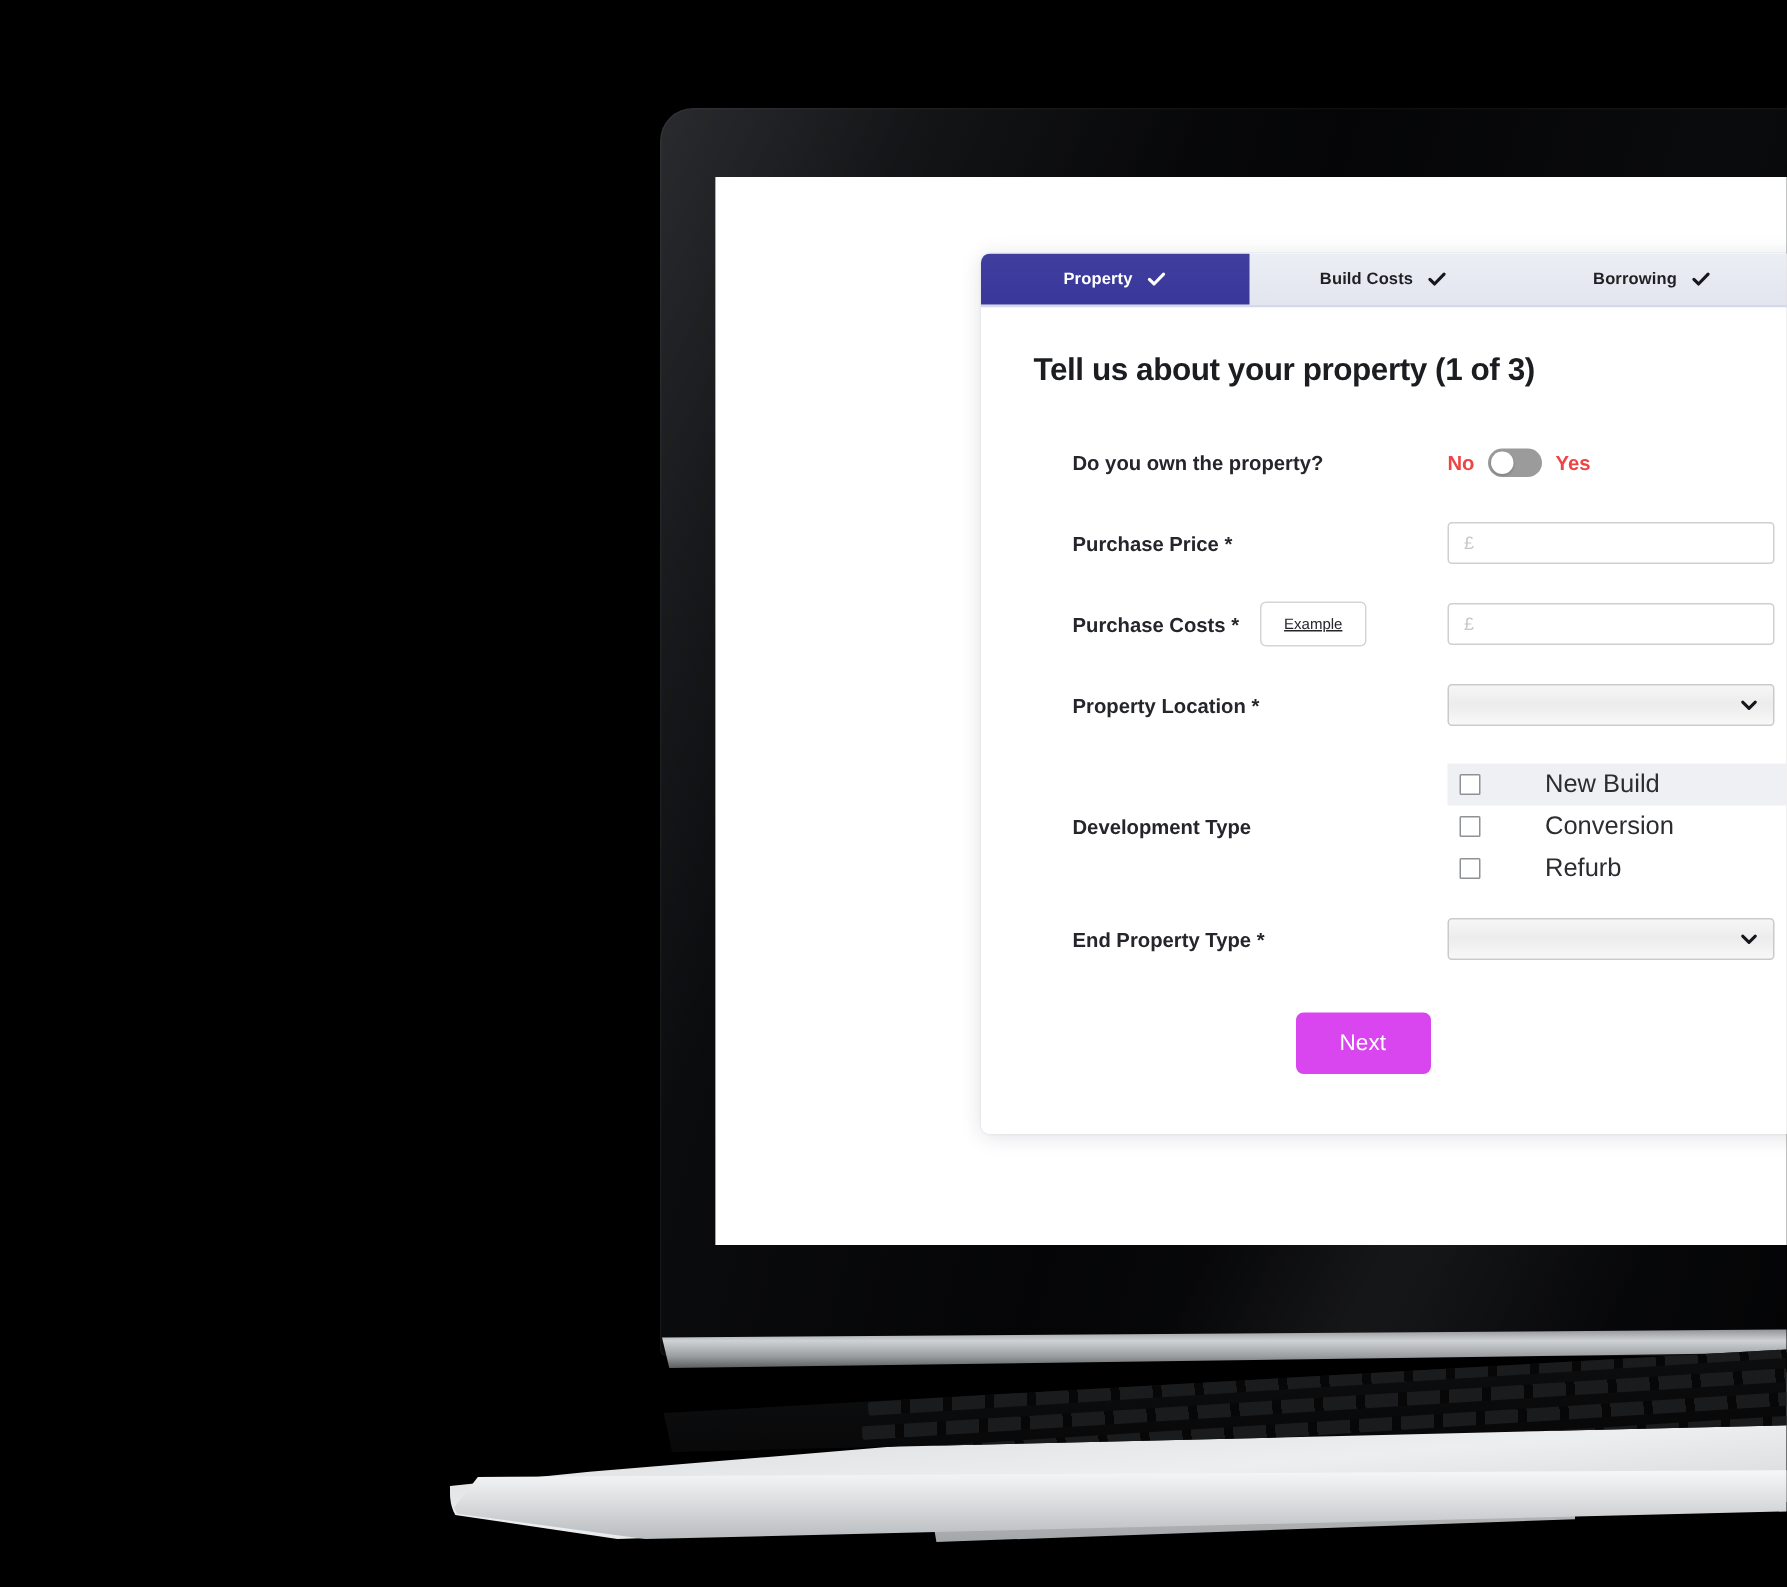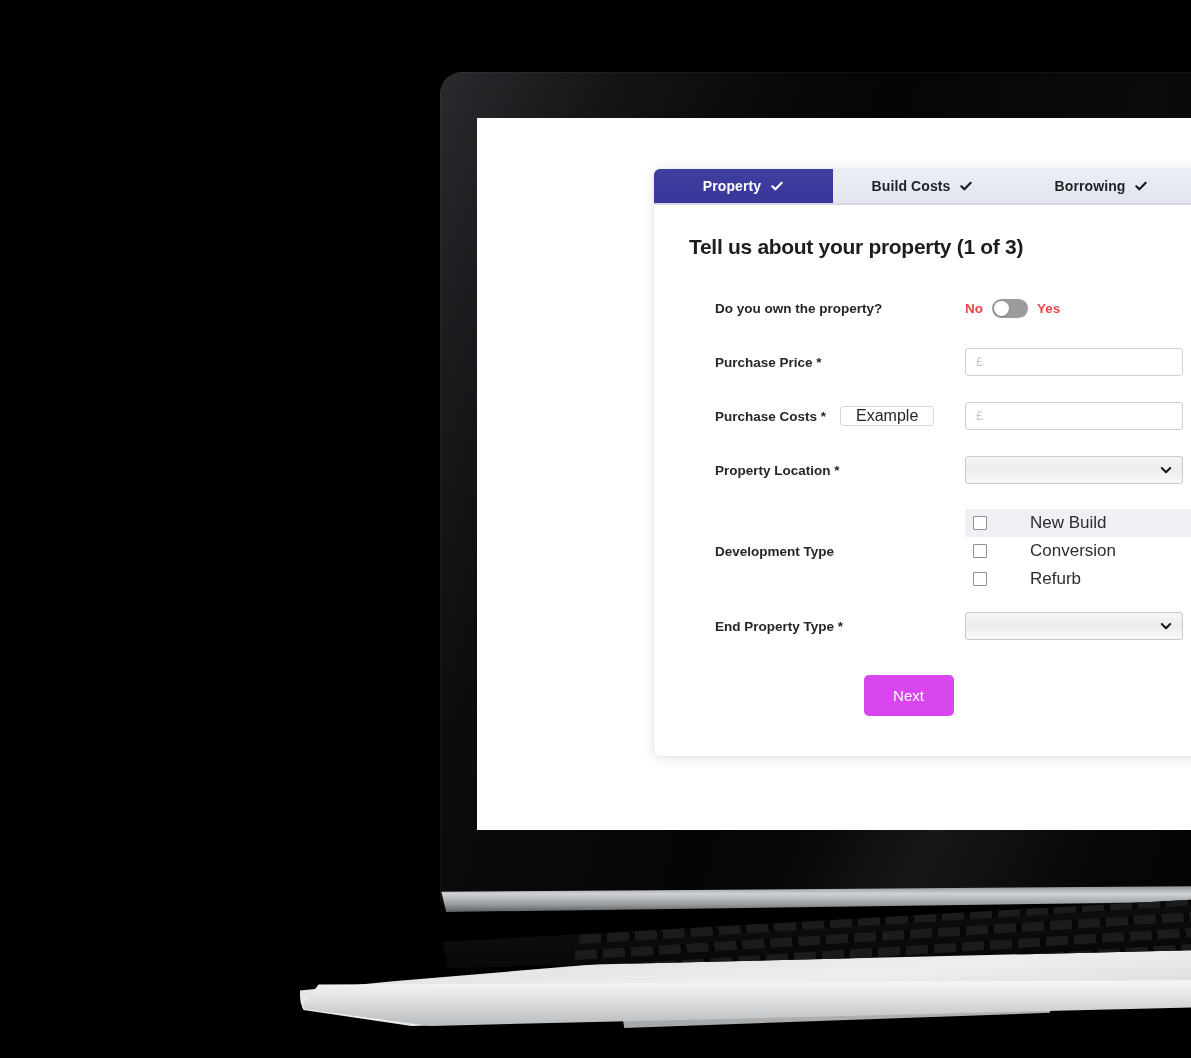--- a/index.html
+++ b/index.html
@@ -164,21 +164,21 @@
     background: linear-gradient(180deg, #eceef5 0%, #e3e5ef 100%);
     border-bottom: 2px solid #d6d8ea;
   }
   .tab {
     flex: 0 0 auto;
     width: 179px;
     display: flex;
     align-items: center;
     justify-content: center;
     gap: 9px;
-    font-size: 14px;
+    font-size: 11px;
     font-weight: 600;
     color: #1e2024;
     letter-spacing: .1px;
     cursor: pointer;
     user-select: none;
   }
   .tab.active {
     background: linear-gradient(180deg, #403fa0 0%, #39389a 100%);
     color: #ffffff;
   }
@@ -253,30 +253,31 @@
     font-size: 12px;
     color: #3a3c40;
     padding: 0 10px;
     box-sizing: border-box;
     outline: none;
   }
   .text-input::placeholder { color: #c6c7c9; }
 
   
   .example-btn {
-    height: 20px;
+    height: 30px;
     padding: 0 15px;
     background: #ffffff;
     border: 1px solid #d4d5d7;
     border-radius: 4px;
     font-family: "Liberation Sans", sans-serif;
-    font-size: 16px;
+    font-size: 10px;
     color: #24262b;
     cursor: pointer;
     white-space: nowrap;
+    text-decoration: underline;
   }
 
   
   .select-wrap { position: relative; width: 218px; }
   .select-box {
     width: 100%;
     height: 28px;
     border: 1px solid #c9cacc;
     border-radius: 3px;
     background: linear-gradient(180deg, #f6f6f7 0%, #ececed 48%, #f8f8f9 100%);

